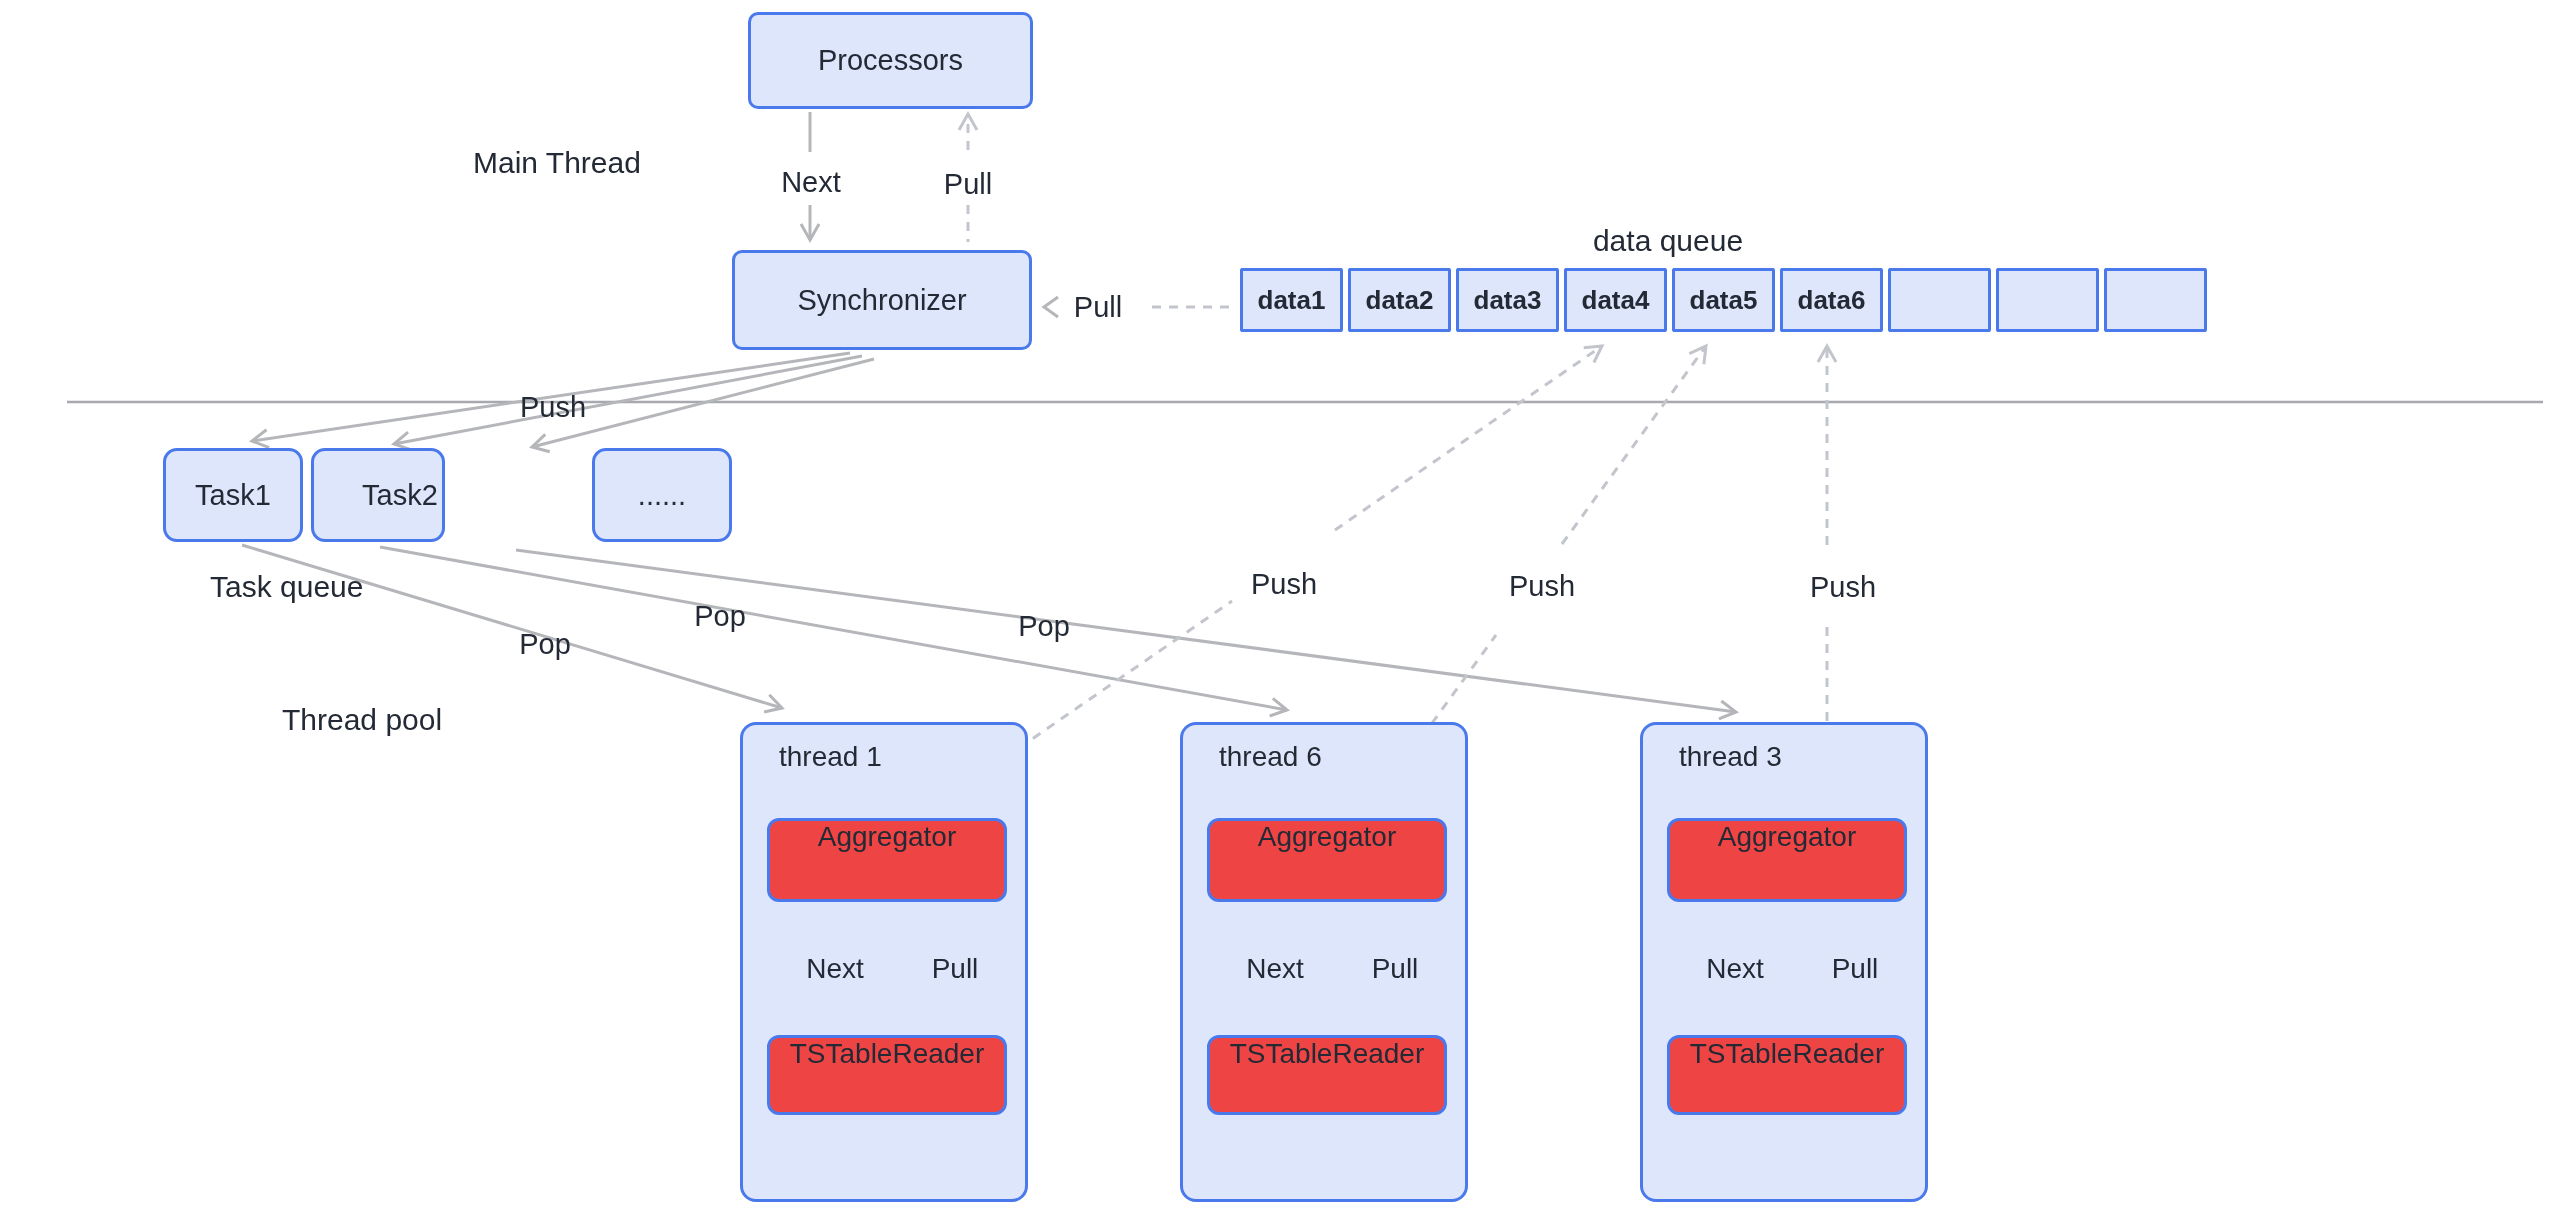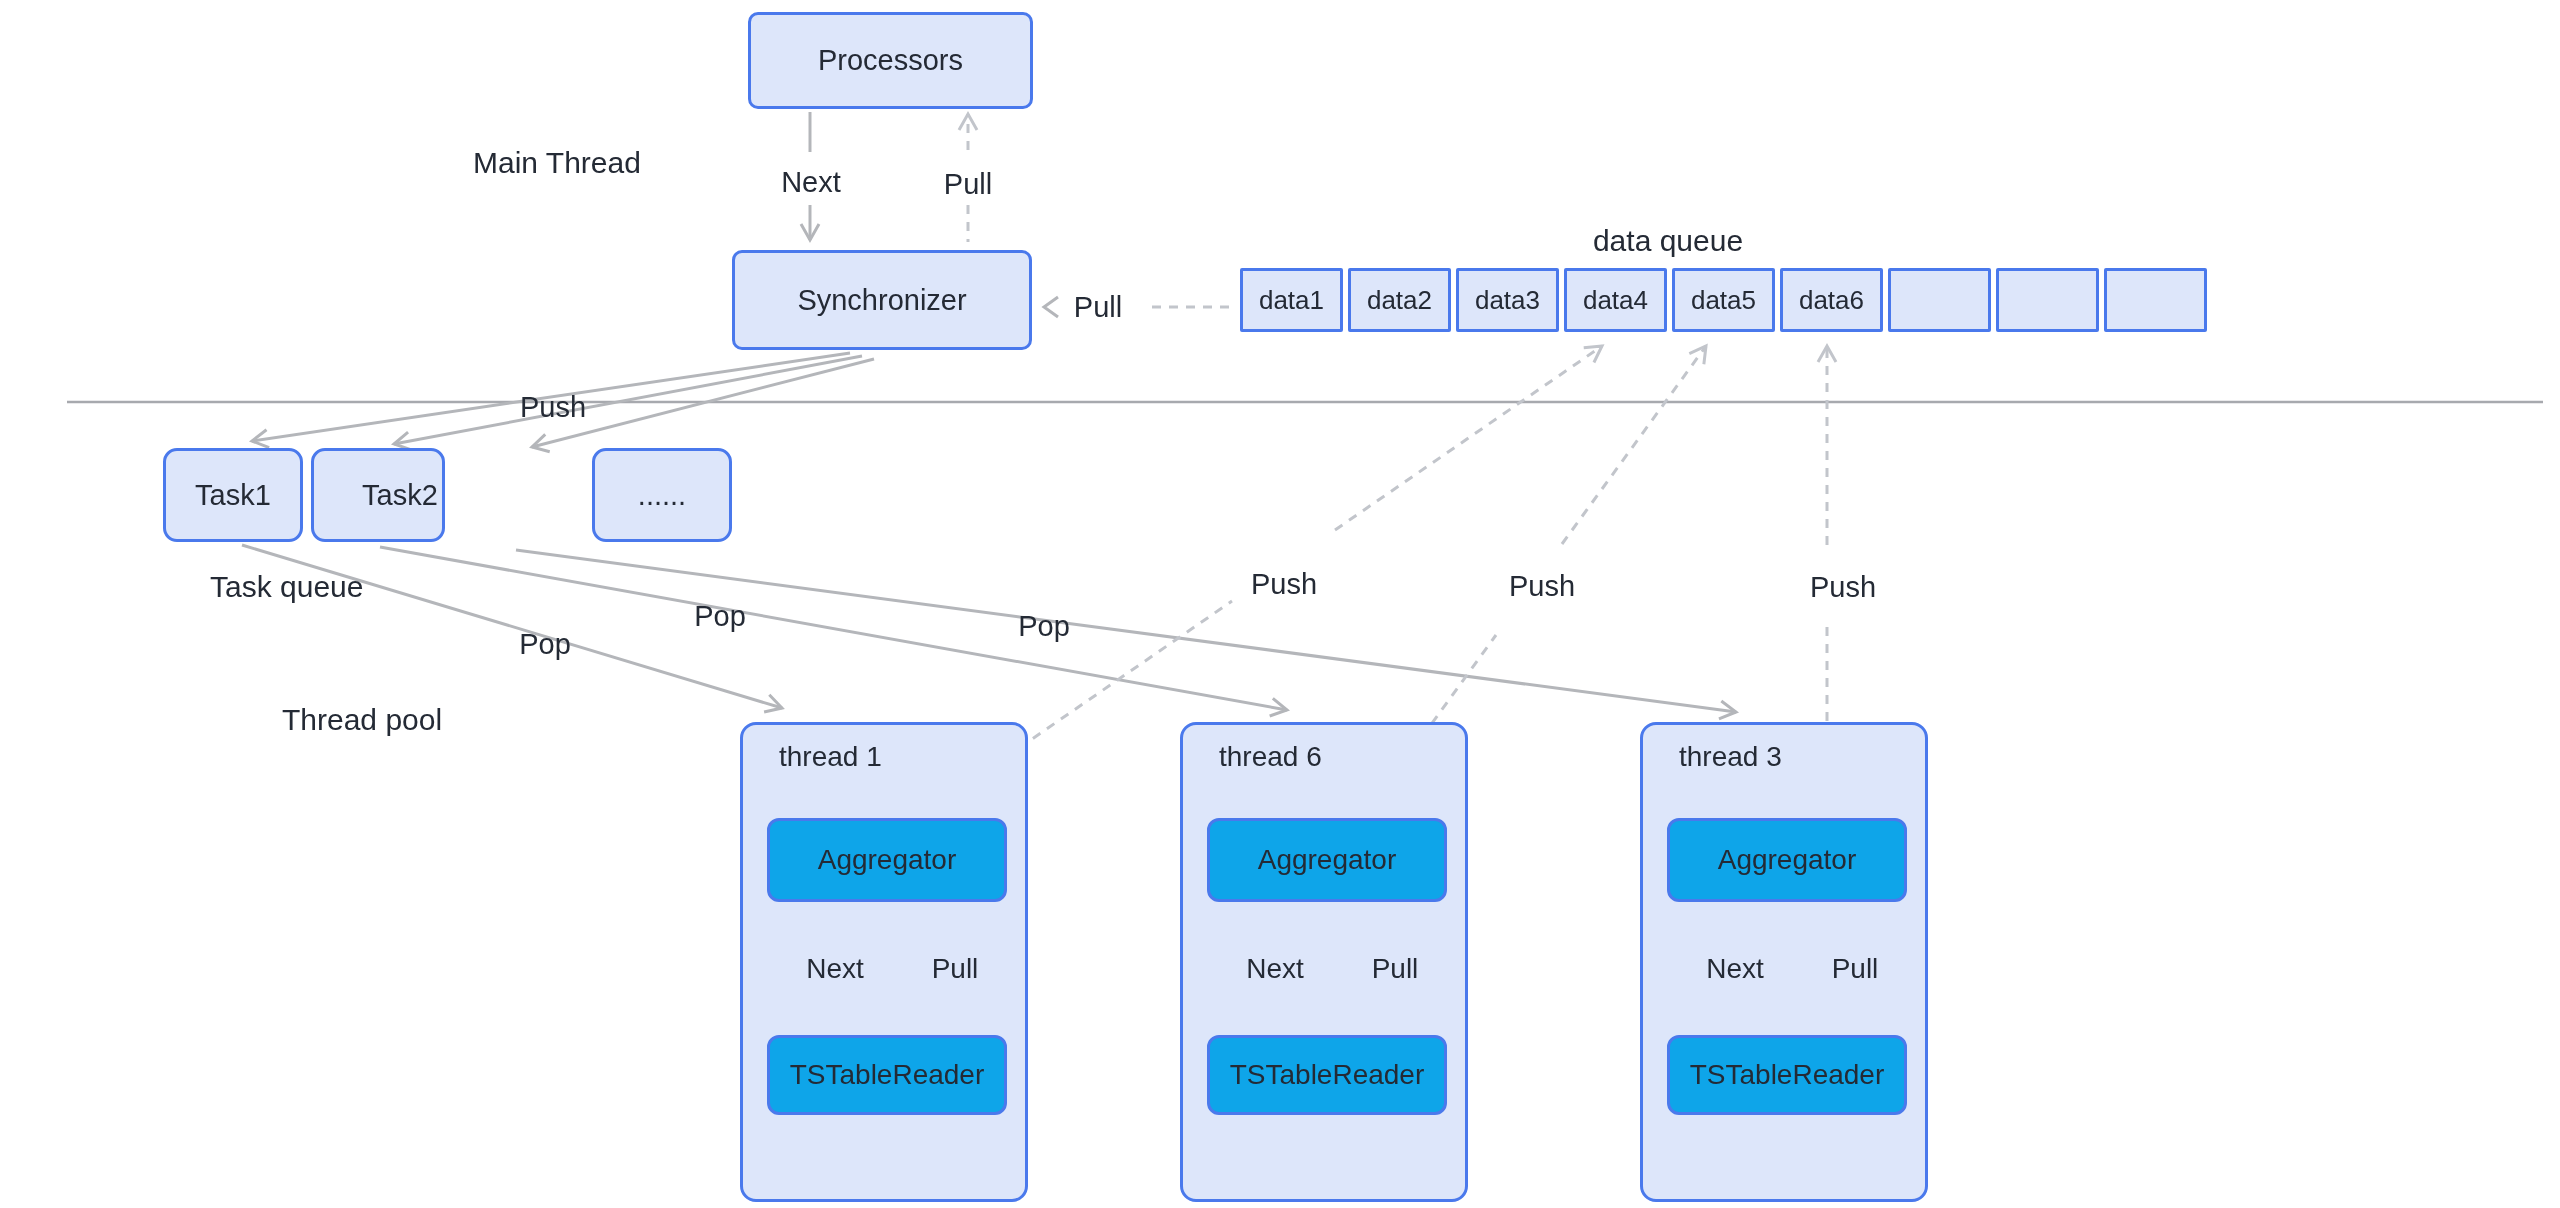--- a/index.html
+++ b/index.html
@@ -19,27 +19,27 @@
     font-size:29px;
   }
   .task{border-radius:14px;}
   .thread{
     position:absolute;z-index:2;box-sizing:border-box;
     background:#dde6fa;border:3.5px solid #4a79ec;border-radius:16px;
   }
   .thread-label{position:absolute;left:36px;top:16px;font-size:28px;}
   .inner{
     position:absolute;box-sizing:border-box;left:24px;width:240px;
-    background:#0ea5e9;border:3px solid #4a79ec;border-radius:12px;
-    display:flex;align-items:center;justify-content:center;font-size:28px;
+    background:#ef4444;border:3px solid #4a79ec;border-radius:12px;
+    display:flex;align-items:flex-start;justify-content:center;font-size:28px;
   }
   .cell{
     position:absolute;z-index:2;box-sizing:border-box;top:268px;width:103px;height:64px;
     background:#dde6fa;border:3px solid #4a79ec;border-radius:2px;
-    display:flex;align-items:center;justify-content:center;font-size:26px;
+    display:flex;align-items:center;justify-content:center;font-size:26px;font-weight:bold;
   }
   .lbl{position:absolute;z-index:3;font-size:29px;white-space:nowrap;}
   .lbl.big{font-size:30px;}
   .ctr{transform:translateX(-50%);}
   .inthread{font-size:28px;}
 </style>
 </head>
 <body>
 
 <div class="canvas">

